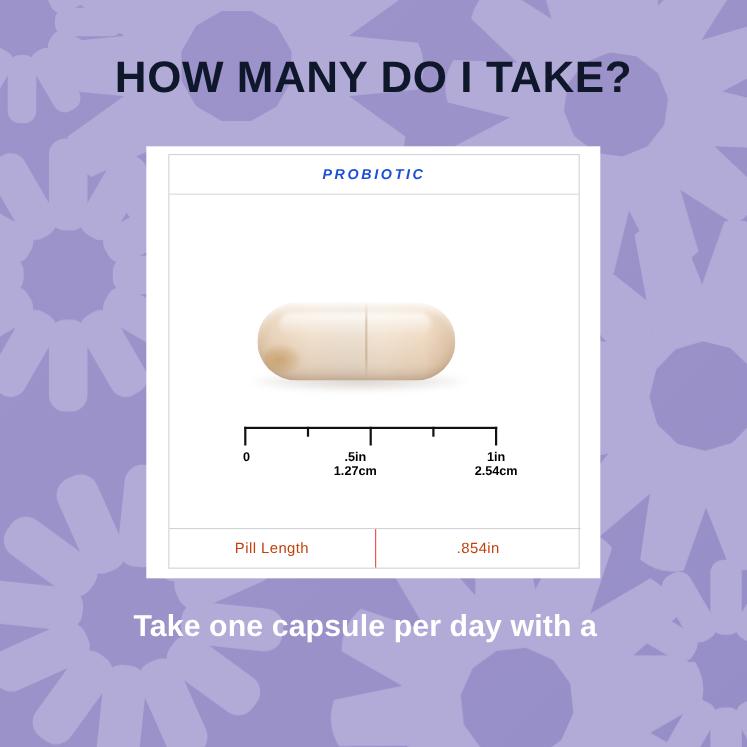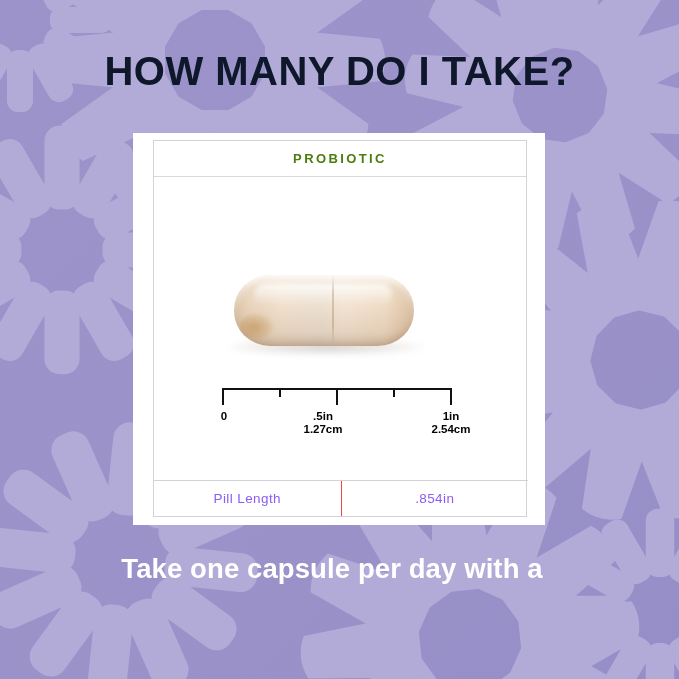--- a/index.html
+++ b/index.html
@@ -45,24 +45,25 @@
     background:#ffffff;
   }
 
   #card-header {
     position:absolute;
     left:0; top:0; width:100%; height:36px;
     border-bottom:1px solid #d8d8de;
     display:flex; align-items:center; justify-content:center;
   }
   #card-header-label {
-    color:#4d7c0f;
+    color:#1d4ed8;
     font-size:13px;
     font-weight:bold;
     letter-spacing:2.4px;
+    font-style:italic;
   }
 
   
   #capsule-area {
     position:absolute;
     left:0; top:36px; width:374px; height:305px;
   }
   #capsule {
     position:absolute;
     left:80px; top:98px;
@@ -166,21 +167,21 @@
     position:absolute;
     left:0; bottom:0;
     width:374px; height:36px;
     border-top:1px solid #d2d2d8;
     display:flex;
   }
   .spec-cell {
     flex:1 1 0;
     display:flex; align-items:center; justify-content:center;
     font-size:13.5px;
-    color:#8b5cf6;
+    color:#c2410c;
     letter-spacing:0.4px;
   }
   .spec-cell + .spec-cell { border-left:1px solid #ef4444; }
 
   
   #footer-caption {
     position:absolute;
     left:0; top:551px; width:664px;
     z-index:3;
     text-align:center;

